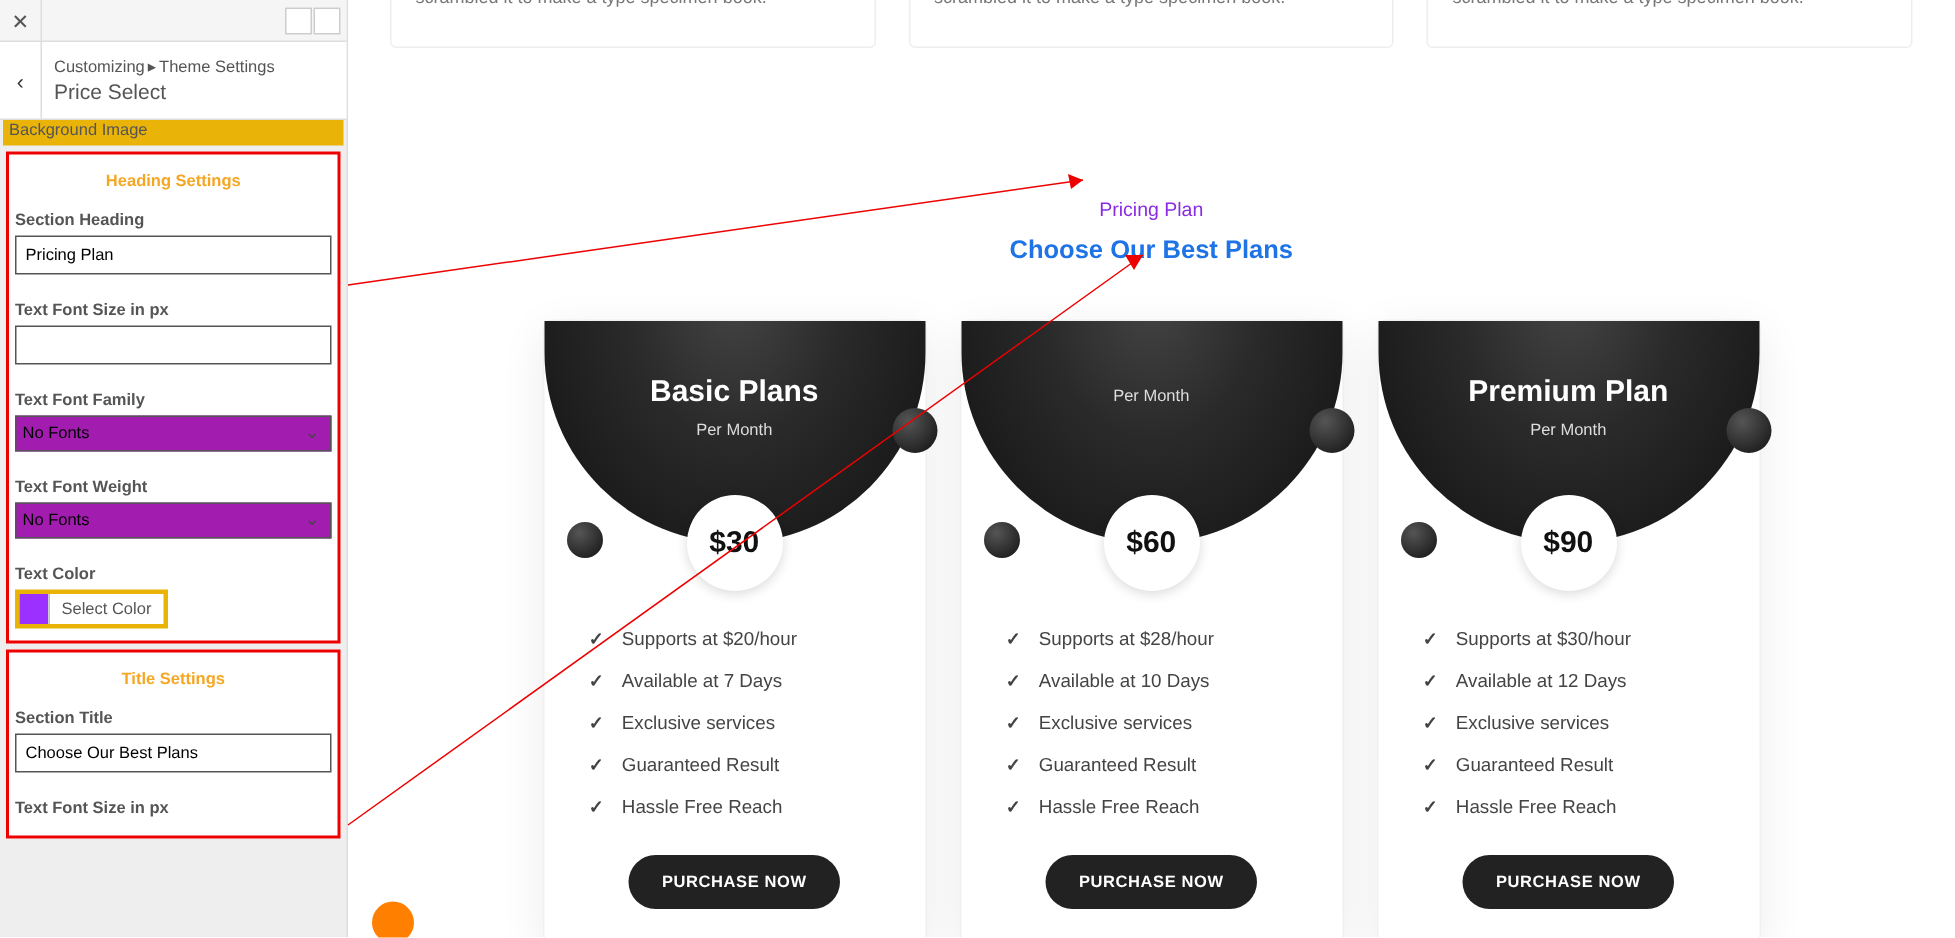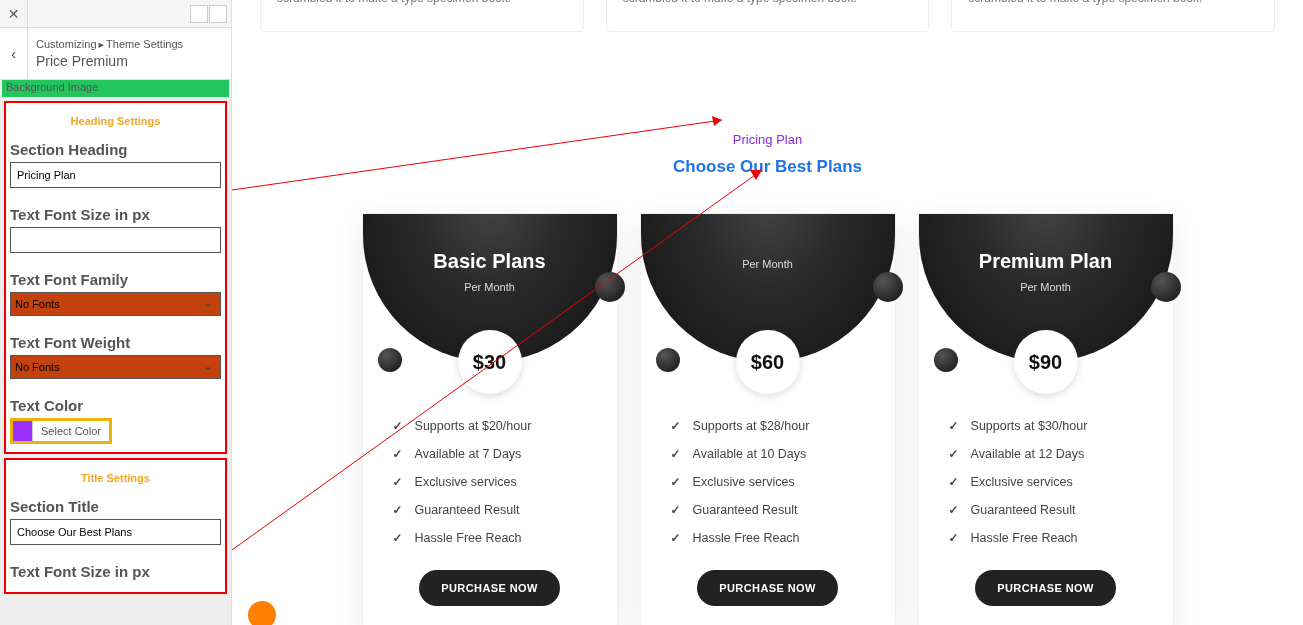--- a/index.html
+++ b/index.html
@@ -11,28 +11,28 @@
     .sb-close { width: 28px; height: 28px; display: flex; align-items: center; justify-content: center; border-right: 1px solid #ddd; cursor: pointer; font-size: 14px; color: #555; }
     .sb-pub { margin-left: auto; display: flex; padding-right: 4px; gap: 1px; }
     .sb-pub-btn { width: 18px; height: 18px; background: #fff; border: 1px solid #ccc; }
     .sb-crumb { background: #fff; padding: 10px 12px 10px 36px; border-bottom: 1px solid #ddd; position: relative; }
     .sb-back { position: absolute; left: 0; top: 0; bottom: 0; width: 28px; display: flex; align-items: center; justify-content: center; border-right: 1px solid #ddd; cursor: pointer; font-size: 14px; }
     .sb-crumb-path { font-size: 11px; color: #555; }
     .sb-crumb-sep { margin: 0 2px; }
     .sb-crumb-title { font-size: 14px; color: #555; margin-top: 2px; }
     .sb-body { padding: 0 2px; overflow-y: auto; height: calc(100% - 70px); }
     
-    .sb-partial-label { padding: 3px 4px 4px; color: #555; font-size: 11px; background: #22c55e; }
+    .sb-partial-label { padding: 3px 4px 4px; color: #555; font-size: 11px; background: #eab308; }
     .sb-button-wide { display: block; width: calc(100% - 8px); margin: 2px 4px 6px; padding: 7px 0; text-align: center; border: 1px solid #888; background: #f3f3f3; font-size: 11px; cursor: pointer; color: #333; }
     
     .sb-group { background: #fff; margin: 4px 2px; border: 2px solid #e00; padding: 8px 4px; }
     .sb-group-title { text-align: center; color: #f5a623; font-weight: 600; font-size: 11px; margin: 4px 0 14px; }
-    .sb-label { font-size: 15px; color: #555; font-weight: 600; margin: 8px 0 4px; }
+    .sb-label { font-size: 11px; color: #555; font-weight: 600; margin: 8px 0 4px; }
     .sb-input { width: 100%; border: 1px solid #555; padding: 6px 6px; font-size: 11px; background: #fff; }
-    .sb-select { width: 100%; border: 1px solid #555; padding: 5px 4px; font-size: 11px; background: #c2410c; appearance: none; -webkit-appearance: none; position: relative; }
+    .sb-select { width: 100%; border: 1px solid #555; padding: 5px 4px; font-size: 11px; background: #a21caf; appearance: none; -webkit-appearance: none; position: relative; }
     .sel-wrap { position: relative; }
     .sel-wrap::after { content: "⌄"; position: absolute; right: 8px; top: 4px; font-size: 12px; pointer-events: none; color: #444; }
     .color-row { display: inline-flex; align-items: center; border: 3px solid #eab308; padding: 0; }
     .color-swatch { width: 20px; height: 20px; background: #9b30ff; border-right: 1px solid #ccc; }
     .color-label { padding: 0 8px; font-size: 11px; color: #555; }
     
     
     .preview { position: absolute; left: 232px; top: 0; right: 0; height: 625px; background: #fff; overflow: hidden; }
     
     .top-cards { display: flex; gap: 22px; padding: 0 28px; margin-top: -30px; }
@@ -75,21 +75,21 @@
     <div class="sb-pub">
       <div class="sb-pub-btn"></div>
       <div class="sb-pub-btn"></div>
     </div>
   </div>
   <div class="sb-crumb">
     <div class="sb-back">‹</div>
     <div class="sb-crumb-path">
       <span>Customizing</span><span class="sb-crumb-sep">▸</span><span>Theme Settings</span>
     </div>
-    <div class="sb-crumb-title">Price Premium</div>
+    <div class="sb-crumb-title">Price Select</div>
   </div>
 
   <div class="sb-body">
     <div class="sb-partial-label" style="margin-top:-2px">Background Image</div>
 
     <div class="sb-group">
       <div class="sb-group-title">Heading Settings</div>
       
       <div class="sb-label">Section Heading</div>
       <input class="sb-input" value="Pricing Plan" style="">

